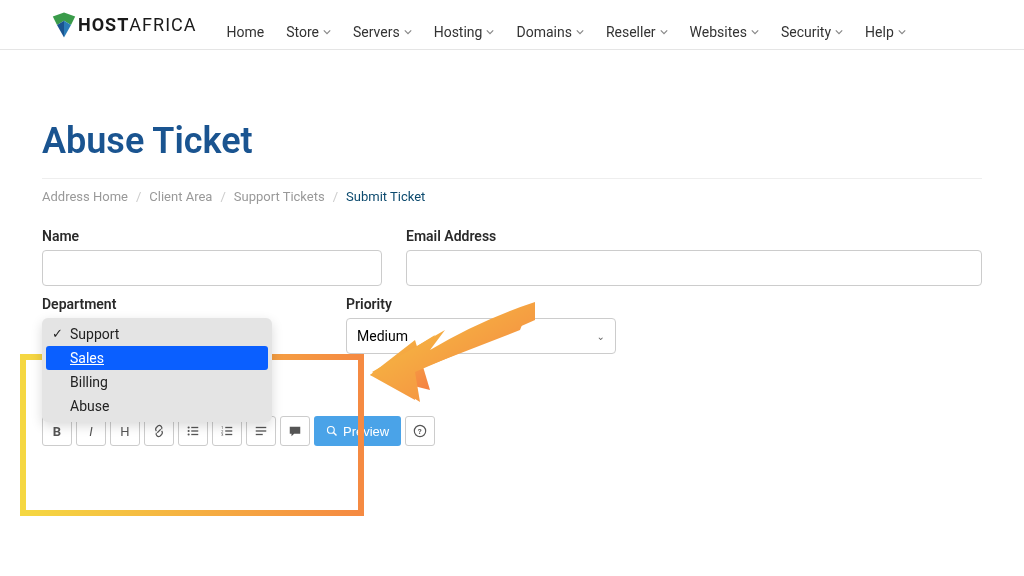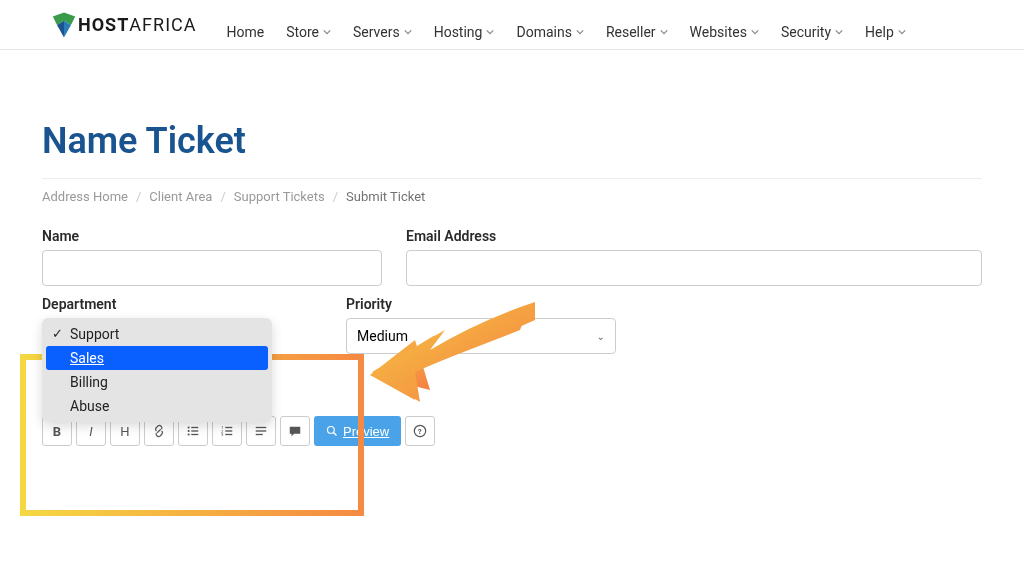--- a/index.html
+++ b/index.html
@@ -14,42 +14,42 @@
     .nav-items { display: flex; gap: 22px; }
     .nav-item { font-size: 14px; color: #333; cursor: pointer; display: flex; align-items: center; gap: 4px; margin-top: 14px; }
     .nav-chevron { width: 8px; height: 8px; }
     
     
     .page { padding: 0 42px; margin-top: 70px; }
     .page-title { font-size: 36px; font-weight: 600; color: #1a5490; margin-bottom: 16px; }
     .breadcrumb { display: flex; gap: 8px; font-size: 13px; color: #999; margin-bottom: 24px; border-top: 1px solid #eee; padding-top: 10px; }
     .breadcrumb a { color: #999; text-decoration: none; }
     .breadcrumb .sep { color: #ccc; }
-    .breadcrumb .current { color: #737373; }
+    .breadcrumb .current { color: #0c4a6e; }
     
     
     .form-row { display: flex; gap: 24px; margin-bottom: 10px; }
     .form-col { flex: 1; }
     .form-col.narrow { flex: 0 0 280px; }
     .label { font-size: 14px; font-weight: 600; color: #2a2a2a; margin-bottom: 6px; display: block; }
     .input { width: 100%; height: 36px; border: 1px solid #ccc; border-radius: 4px; padding: 6px 10px; font-size: 14px; background: #fff; }
     .select-like { width: 270px; height: 36px; border: 1px solid #ccc; border-radius: 4px; padding: 11px 10px; font-size: 14px; background: #fff; display: flex; align-items: center; justify-content: space-between; position: relative; }
     .select-caret { font-size: 10px; color: #666; }
     
     
     .dropdown-wrap { position: relative; }
     .dropdown { position: absolute; top: 0; left: 0; width: 230px; background: #e4e4e4; border-radius: 6px; box-shadow: 0 4px 12px rgba(0,0,0,0.15); padding: 4px; z-index: 50; }
     .dropdown-item { font-size: 14px; padding: 4px 8px 4px 24px; color: #222; cursor: pointer; border-radius: 3px; position: relative; }
     .dropdown-item.selected { background: #0a5fff; color: #fff; text-decoration: underline; }
     .dropdown-item .check { position: absolute; left: 6px; top: 4px; font-size: 13px; }
     
     
     .editor-toolbar { display: flex; gap: 4px; align-items: center; margin-top: 62px; }
     .tool-btn { width: 30px; height: 30px; border: 1px solid #ccc; border-radius: 3px; background: #fff; display: flex; align-items: center; justify-content: center; font-size: 13px; color: #555; }
-    .preview-btn { height: 30px; padding: 0 12px; background: #4aa3e8; color: #fff; border: none; border-radius: 3px; font-size: 13px; display: flex; align-items: center; gap: 5px; text-decoration: underline; }
+    .preview-btn { height: 30px; padding: 0 12px; background: #4aa3e8; color: #fff; border: none; border-radius: 3px; font-size: 13px; display: flex; align-items: center; gap: 5px; }
     
     
     .highlight-box { position: absolute; left: 20px; top: 354px; width: 344px; height: 162px; border: 6px solid; border-image: linear-gradient(90deg, #f5d742, #f58a42) 1; pointer-events: none; z-index: 40; }
     .arrow { position: absolute; left: 360px; top: 290px; z-index: 45; pointer-events: none; }
   </style>
 </head>
 <body>
 
 <div class="topnav">
   <div class="logo">
@@ -109,21 +109,21 @@
     <div class="nav-item">
         <span>Help</span>
         <svg class="nav-chevron" viewBox="0 0 10 10">
           <path d="M1 3 L5 7 L9 3" stroke="#888" stroke-width="1.5" fill="none"></path>
         </svg>
       </div>
   </div>
 </div>
 
 <div class="page">
-  <h1 class="page-title">Name Ticket</h1>
+  <h1 class="page-title">Abuse Ticket</h1>
   <div class="breadcrumb">
     <a>Address Home</a>
     <span class="sep">/</span>
     <a>Client Area</a>
     <span class="sep">/</span>
     <a>Support Tickets</a>
     <span class="sep">/</span>
     <span class="current">Submit Ticket</span>
   </div>
 

